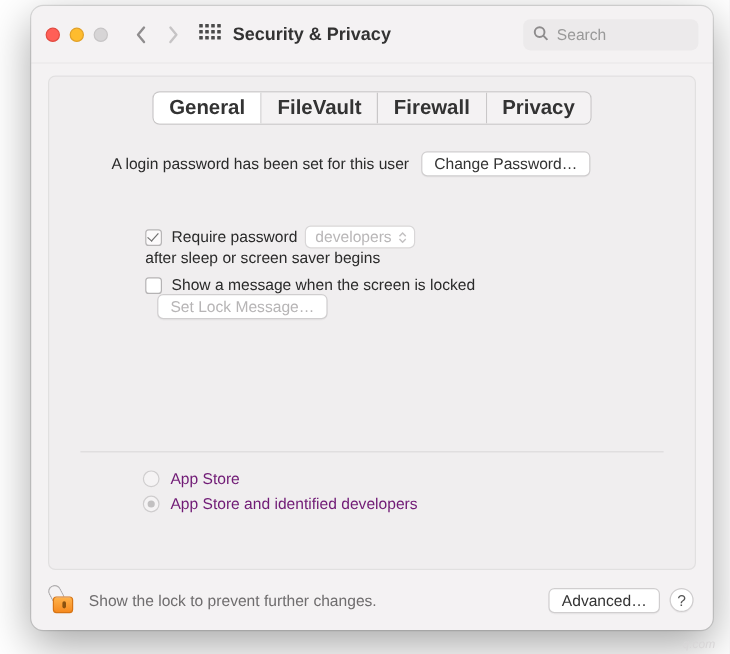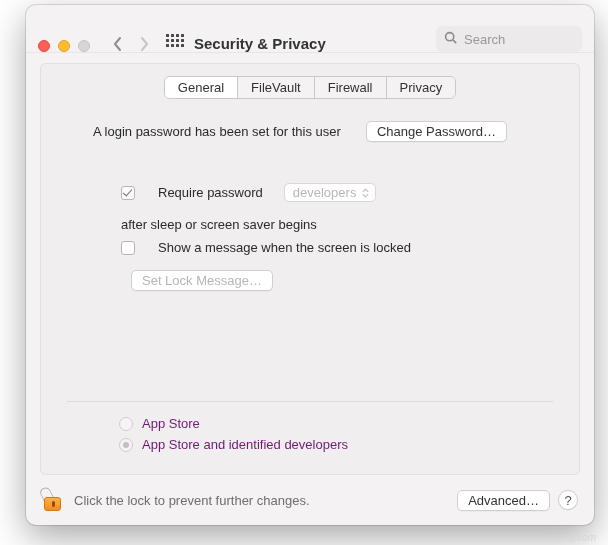--- a/index.html
+++ b/index.html
@@ -22,21 +22,21 @@
     border-radius: 10px;
     box-shadow: 0 0 0 1px rgba(0,0,0,0.12), 0 12px 36px rgba(0,0,0,0.35);
     overflow: hidden;
     display: flex;
     flex-direction: column;
   }
   
   .titlebar {
     height: 48px;
     display: flex;
-    align-items: flex-end;
+    align-items: center;
     padding: 0 12px;
     border-bottom: 1px solid rgba(0,0,0,0.05);
   }
   .traffic { display:flex; gap:8px; margin-right:14px;}
   .tl-dot { width:12px; height:12px; border-radius:50%; }
   .tl-close { background:#ff5f57; border:0.5px solid #e24b41;}
   .tl-min { background:#febc2e; border:0.5px solid #e1a128;}
   .tl-max { background:#d7d5d6; border:0.5px solid #c7c5c6;}
   .nav-arrows { display:flex; gap:14px; color:#9c9a9b; margin:0 10px 0 8px; }
   .nav-arrows svg { width:12px; height:16px; display:block; }
@@ -67,27 +67,27 @@
     padding-top:12px;
   }
   .tabs {
     display:flex; justify-content:center;
   }
   .seg {
     display:flex; border:1px solid #c9c7c8; border-radius:6px; overflow:hidden;
     background:#f4f2f3;
   }
   .seg-btn {
-    padding:3px 13px; font-size:13px; color:#333;
-    border-right:1px solid #c9c7c8; background:#f4f2f3;
+    padding:3px 13px; font-size:17px; color:#333;
+    border-right:1px solid #c9c7c8; background:#f4f2f3;font-weight:bold;
   }
   .seg-btn:last-child{border-right:none;}
   .seg-btn.active { background:#ffffff; }
   .body-area { padding:22px 40px 0 52px; font-size:13px; color:#2a2a2a;}
-  .row { display:flex; align-items:center; flex-wrap:wrap; margin-bottom:10px;gap:15px;}
+  .row { display:flex; align-items:center; flex-wrap:wrap; margin-bottom:10px;}
   .row1 { margin-bottom:8px; }
   .row1 .txt { margin-right:10px;}
   .btn {
     display:inline-flex; align-items:center;
     background:#ffffff; border:1px solid #d0cecf; border-radius:5px;
     padding:2px 10px; font-size:13px; color:#333;
     box-shadow:0 1px 0 rgba(0,0,0,0.03);
   }
   .btn.disabled { color:#b7b5b6; }
   .row2 { margin-left:28px; margin-bottom:8px;margin-top:41px;}
@@ -265,21 +265,21 @@
       </div>
     </div>
 
   </div>
 
   <div class="footer">
     <div class="lock-icon">
       <div class="lock-shackle"></div>
       <div class="lock-body"></div>
     </div>
-    <span class="footer-text">Click the lock to prevent further changes.</span>
+    <span class="footer-text">Show the lock to prevent further changes.</span>
     <div class="spacer"></div>
     <span class="btn">Advanced…</span>
     <span class="help-btn">?</span>
   </div>
 
 </div>
 
 <div class="watermark">q.com</div>
 
 </body></html>

